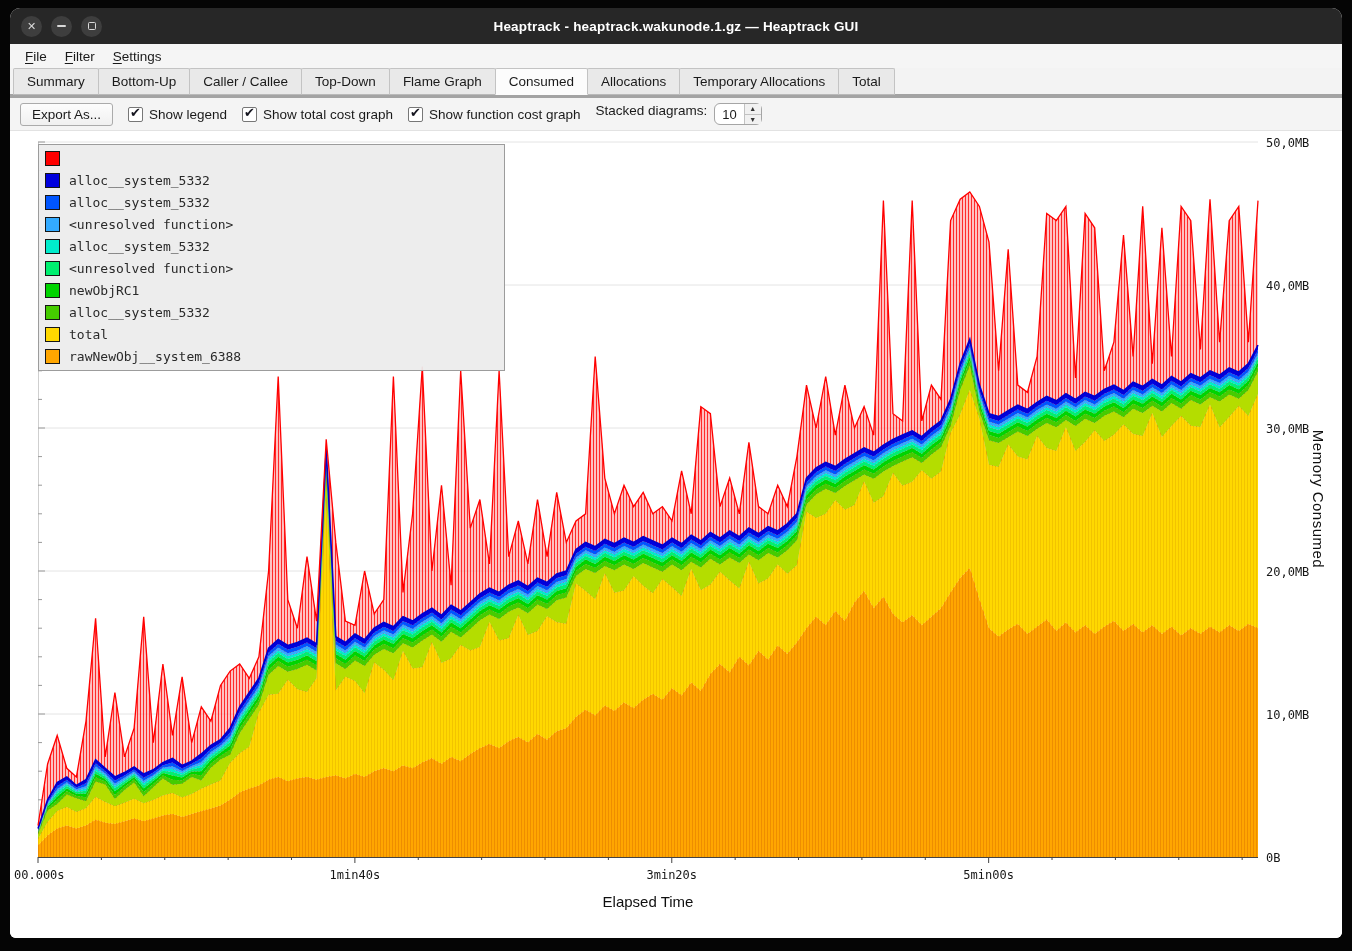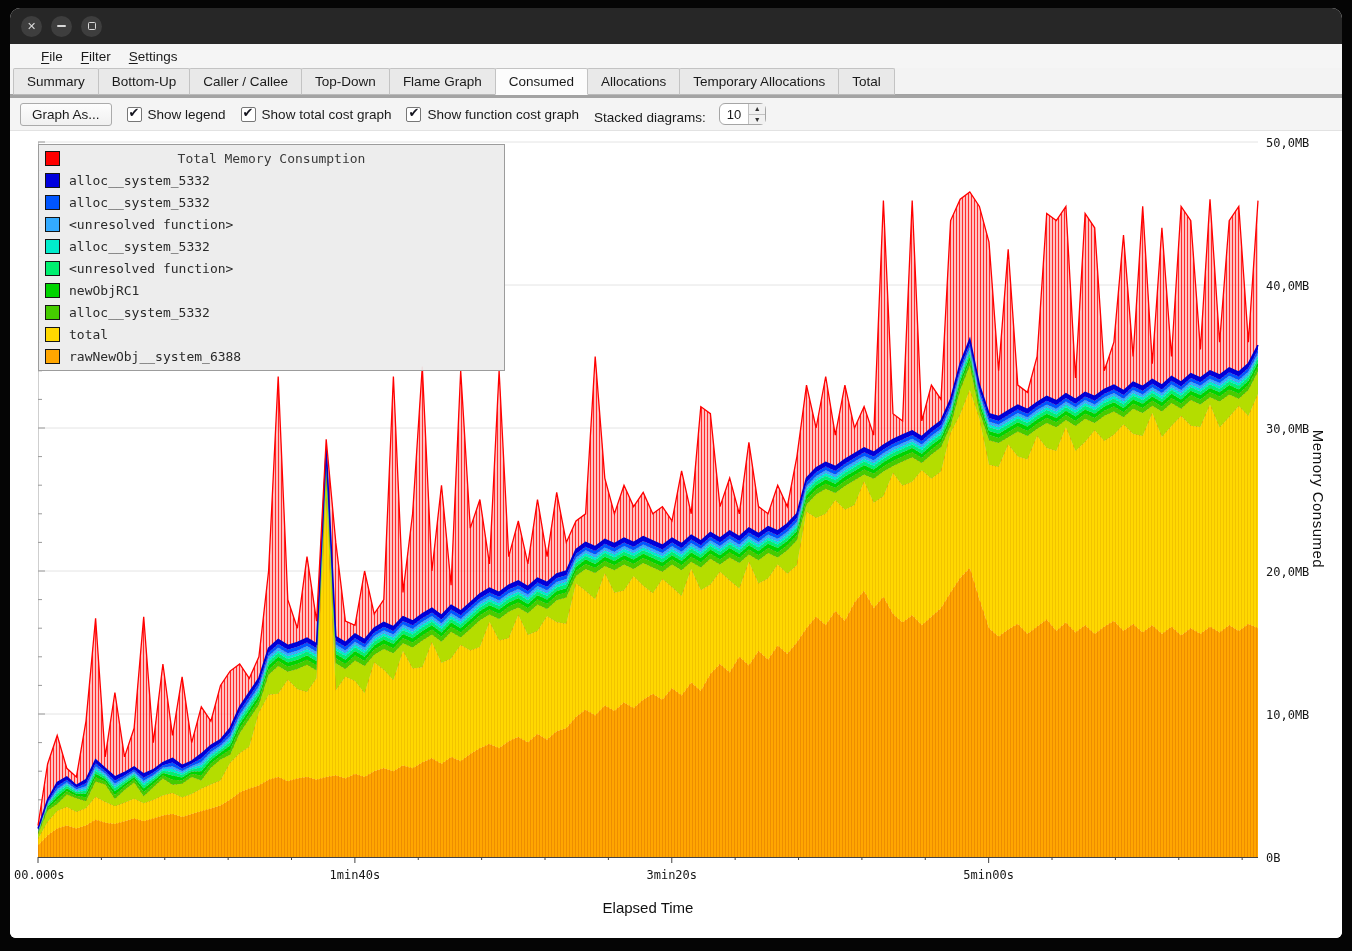--- a/index.html
+++ b/index.html
@@ -7,66 +7,67 @@
   .window{position:absolute;left:10px;top:8px;width:1332px;height:930px;border-radius:10px 10px 6px 6px;overflow:hidden;background:#ffffff;}
   
   .titlebar{height:36px;background:#272727;position:relative;display:flex;align-items:center;}
   .winbtns{position:absolute;left:11px;top:0;height:100%;display:flex;align-items:center;gap:9px;}
   .wbtn{width:21px;height:21px;border-radius:50%;background:#3e3e3e;border:none;color:#d9d9d9;display:flex;align-items:center;justify-content:center;padding:0;font-family:inherit;}
   .wbtn .x{font-size:11px;line-height:1;}
   .minbar{width:9px;height:2px;background:#d9d9d9;border-radius:1px;display:block;}
   .maxsq{width:8px;height:8px;border:1.5px solid #d9d9d9;border-radius:1.5px;display:block;box-sizing:border-box;}
   .title{flex:1;text-align:center;color:#ffffff;font-size:13.5px;font-weight:bold;letter-spacing:.2px;}
   
-  .menubar{height:24px;background:#f5f5f5;display:flex;align-items:center;padding-left:22px;font-size:13.5px;color:#1a1a1a;}
+  .menubar{height:24px;background:#f5f5f5;display:flex;align-items:center;padding-left:6px;font-size:13.5px;color:#1a1a1a;}
   .menu-item{padding:2px 9px;}
   .menu-item u{text-underline-offset:2px;}
   
   .tabbar{height:30px;background:#f3f3f3;display:flex;align-items:flex-end;padding-left:3px;border-bottom:4px solid #a3a3a3;box-sizing:border-box;}
   .tab{font-size:13.5px;color:#1a1a1a;background:#e9e9e9;border:1px solid #c3c3c3;border-bottom:1px solid #b9b9b9;padding:5px 13px 5px;margin-right:-1px;margin-bottom:-1px;border-radius:2px 2px 0 0;font-family:inherit;position:relative;z-index:1;}
   .tab.active{background:#fcfcfc;border-bottom:1px solid #fcfcfc;z-index:3;}
   
   .toolbar{height:33px;background:#f4f4f4;display:flex;align-items:center;gap:15px;padding:0 10px;border-bottom:1px solid #e2e2e2;box-sizing:border-box;}
   .btn{font-size:13.5px;color:#1a1a1a;background:linear-gradient(#fdfdfd,#f0f0f0);border:1px solid #ababab;border-radius:3px;padding:3px 11px;font-family:inherit;}
   .chk{display:flex;align-items:center;gap:6px;font-size:13.5px;color:#1a1a1a;}
   .chkbox{width:15px;height:15px;background:#ffffff;border:1px solid #777;border-radius:2px;position:relative;display:inline-block;box-sizing:border-box;}
   .chkbox .tick{position:absolute;left:1px;top:-3px;font-size:13px;color:#15151f;}
-  .spin-wrap{display:flex;align-items:flex-end;gap:13px;font-size:13.5px;color:#1a1a1a;}
+  .spin-wrap{display:flex;align-items:flex-start;gap:7px;font-size:13.5px;color:#1a1a1a;}
   .spin{display:flex;align-items:stretch;border:1px solid #a5a5a5;border-radius:6px;background:#fff;height:22px;box-sizing:border-box;}
   .spinval{display:flex;align-items:center;padding:0 7px;font-size:13px;min-width:14px;}
   .spinbtns{display:flex;flex-direction:column;width:16px;border-left:1px solid #c2c2c2;}
   .spinbtn{flex:1;border:none;background:#f1f1f1;font-size:7px;color:#333;padding:0;line-height:1;display:flex;align-items:center;justify-content:center;}
   .spinbtn + .spinbtn{border-top:1px solid #c2c2c2;}
   
   .chartarea{position:relative;height:807px;background:#ffffff;}
   .chartarea svg{position:absolute;left:0;top:0;}
   .legend{position:absolute;left:28px;top:13px;width:467px;background:rgba(236,236,236,.94);border:1px solid #9c9c9c;box-sizing:border-box;padding:2px 0 3px;font-family:"DejaVu Sans Mono",monospace;font-size:13px;color:#2a2a2a;}
   .lrow{display:flex;align-items:center;height:22px;padding:0 6px;}
   .lsw{width:15px;height:15px;border:1px solid #151515;margin-right:9px;flex:none;box-sizing:border-box;display:inline-block;}
   .ltitle{flex:1;text-align:center;margin-right:24px;color:#3a3a3a;}
-  .xlabel{position:absolute;left:0;top:762px;width:1276px;text-align:center;font-size:15px;color:#101010;margin-top:6px;}
+  .xlabel{position:absolute;left:0;top:762px;width:1276px;text-align:center;font-size:15px;color:#101010;}
   .ylabel{position:absolute;left:1300px;top:368px;transform:translateY(-50%);writing-mode:vertical-rl;font-size:15px;color:#101010;letter-spacing:.5px;}
 </style>
 </head>
 <body>
 
 <div class="window">
 
   <div class="titlebar">
     <div class="winbtns">
       <button class="wbtn">
           <span class="x">✕</span>
         </button>
       <button class="wbtn">
           <span class="minbar"></span>
         </button>
       <button class="wbtn">
           <span class="maxsq"></span>
         </button>
     </div>
+    <div class="title">Heaptrack - heaptrack.wakunode.1.gz — Heaptrack GUI</div>
   </div>
 
   <div class="menubar" id="menubar">
       <div class="menu-item"><u>F</u>ile</div>
       <div class="menu-item"><u>F</u>ilter</div>
       <div class="menu-item"><u>S</u>ettings</div>
     </div>
 
   <div class="tabbar">
     <button class="tab">Summary</button>
@@ -74,21 +75,21 @@
     <button class="tab">Caller / Callee</button>
     <button class="tab">Top-Down</button>
     <button class="tab">Flame Graph</button>
     <button class="tab active">Consumed</button>
     <button class="tab">Allocations</button>
     <button class="tab">Temporary Allocations</button>
     <button class="tab">Total</button>
   </div>
 
   <div class="toolbar">
-    <button class="btn">Graph As...</button>
+    <button class="btn">Export As...</button>
     <label class="chk">
       <span class="chkbox">
           <span class="tick">✔</span>
         </span>
       <span>Show legend</span>
     </label>
     <label class="chk">
       <span class="chkbox">
           <span class="tick">✔</span>
         </span>
@@ -201,21 +202,20 @@
         <text x="1256" y="730.5" font-size="12" fill="#161616" font-family="DejaVu Sans Mono, monospace" text-anchor="start">0B</text>
         <text x="1256" y="587.5" font-size="12" fill="#161616" font-family="DejaVu Sans Mono, monospace" text-anchor="start">10,0MB</text>
         <text x="1256" y="444.5" font-size="12" fill="#161616" font-family="DejaVu Sans Mono, monospace" text-anchor="start">20,0MB</text>
         <text x="1256" y="301.5" font-size="12" fill="#161616" font-family="DejaVu Sans Mono, monospace" text-anchor="start">30,0MB</text>
         <text x="1256" y="158.5" font-size="12" fill="#161616" font-family="DejaVu Sans Mono, monospace" text-anchor="start">40,0MB</text>
         <text x="1256" y="15.5" font-size="12" fill="#161616" font-family="DejaVu Sans Mono, monospace" text-anchor="start">50,0MB</text>
       </svg>
     <div class="legend" id="legend">
         <div class="lrow">
           <span class="lsw" style="background: rgb(255, 0, 0);"></span>
-          <span class="ltitle">Total Memory Consumption</span>
         </div>
         <div class="lrow">
           <span class="lsw" style="background: rgb(0, 0, 221);"></span>
           <span>alloc__system_5332</span>
         </div>
         <div class="lrow">
           <span class="lsw" style="background: rgb(0, 85, 255);"></span>
           <span>alloc__system_5332</span>
         </div>
         <div class="lrow">

